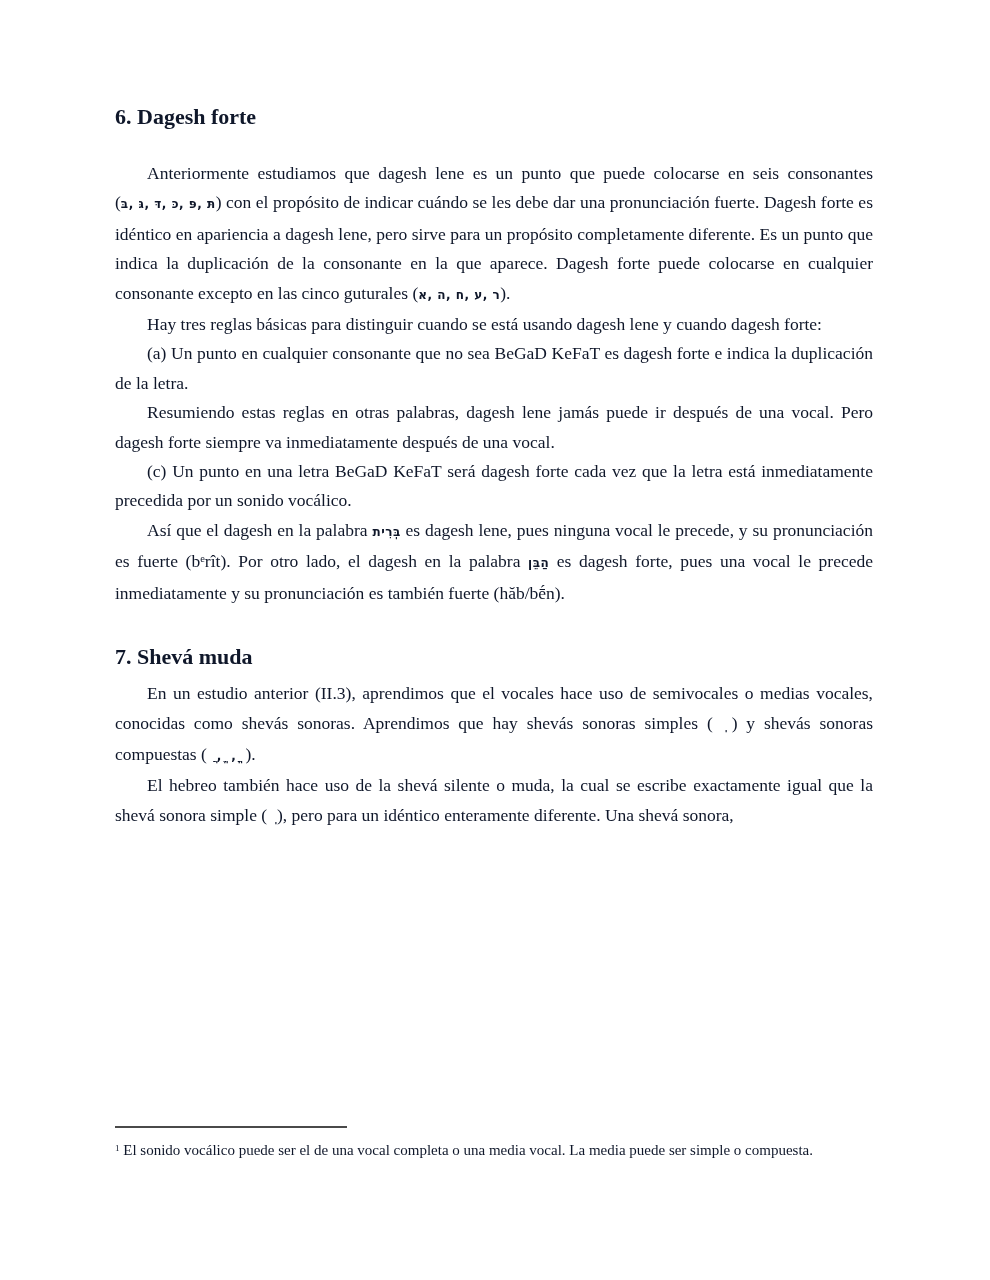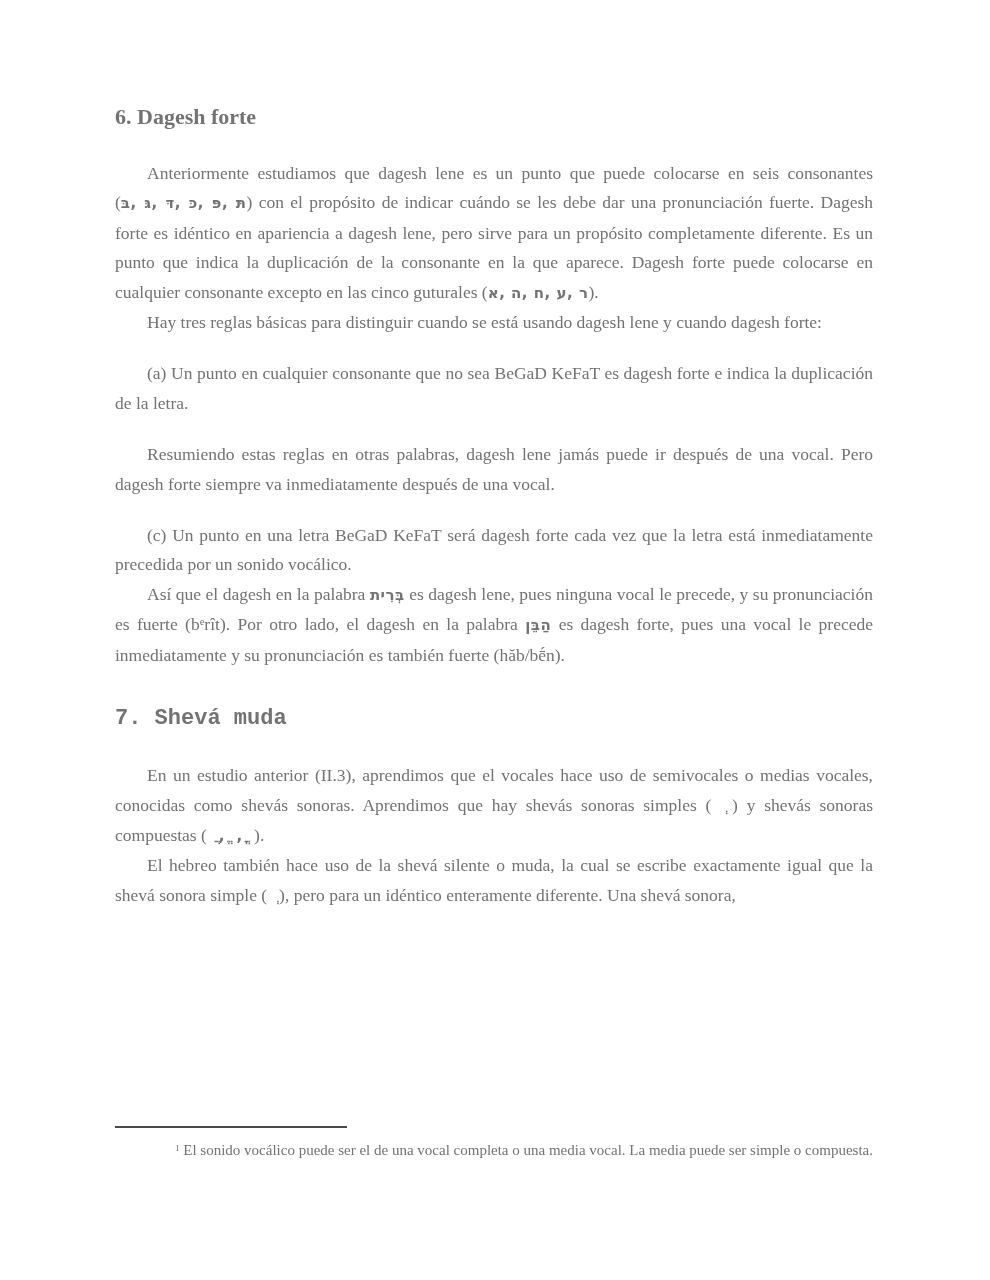--- a/index.html
+++ b/index.html
@@ -5,56 +5,54 @@
   html, body {
     margin: 0;
     padding: 0;
     background: #ffffff;
   }
   .page {
     position: relative;
     width: 990px;
     height: 1280px;
     background: #ffffff;
-    color: #737373;
+    color: #0f172a;
     font-family: "Liberation Serif", serif;
     overflow: hidden;
   }
   .content {
     position: absolute;
     left: 115px;
     top: 104px;
     width: 758px;
   }
   .sec-heading {
     font-size: 22px;
     line-height: 25px;
     font-weight: bold;
     margin: 0 0 30px 0;
   }
   .sec-heading.second {
     margin-top: 36px;
-    margin-bottom: 30px;
-    font-family: Liberation Mono, monospace;
+    margin-bottom: 10px;
   }
   p.body {
     margin: 0;
     font-size: 17.5px;
     line-height: 29.4px;
     text-align: justify;
     text-indent: 32px;
   }
   p.body.gap {
-    margin-top: 22px;
   }
   .it { }
   .heb {
     font-family: "DejaVu Sans", sans-serif;
     font-weight: bold;
-    font-size: 15px;
+    font-size: 12px;
     letter-spacing: 0.5px;
     white-space: nowrap;
   }
   .sup {
     font-size: 0.6em;
     position: relative;
     top: -0.5em;
     line-height: 0;
   }
   .footnote {
@@ -66,21 +64,21 @@
   .footnote-rule {
     width: 232px;
     height: 2px;
     background: #4a4a4a;
     margin: 0 0 12px 0;
   }
   .footnote-text {
     margin: 0;
     font-size: 15px;
     line-height: 1.4;
-    text-align: right;
+    text-align: left;
     text-indent: 0;
   }
 </style>
 </head>
 <body>
 
 <div class="page">
   <div class="content">
 
     <h2 class="sec-heading">6. Dagesh forte</h2>

